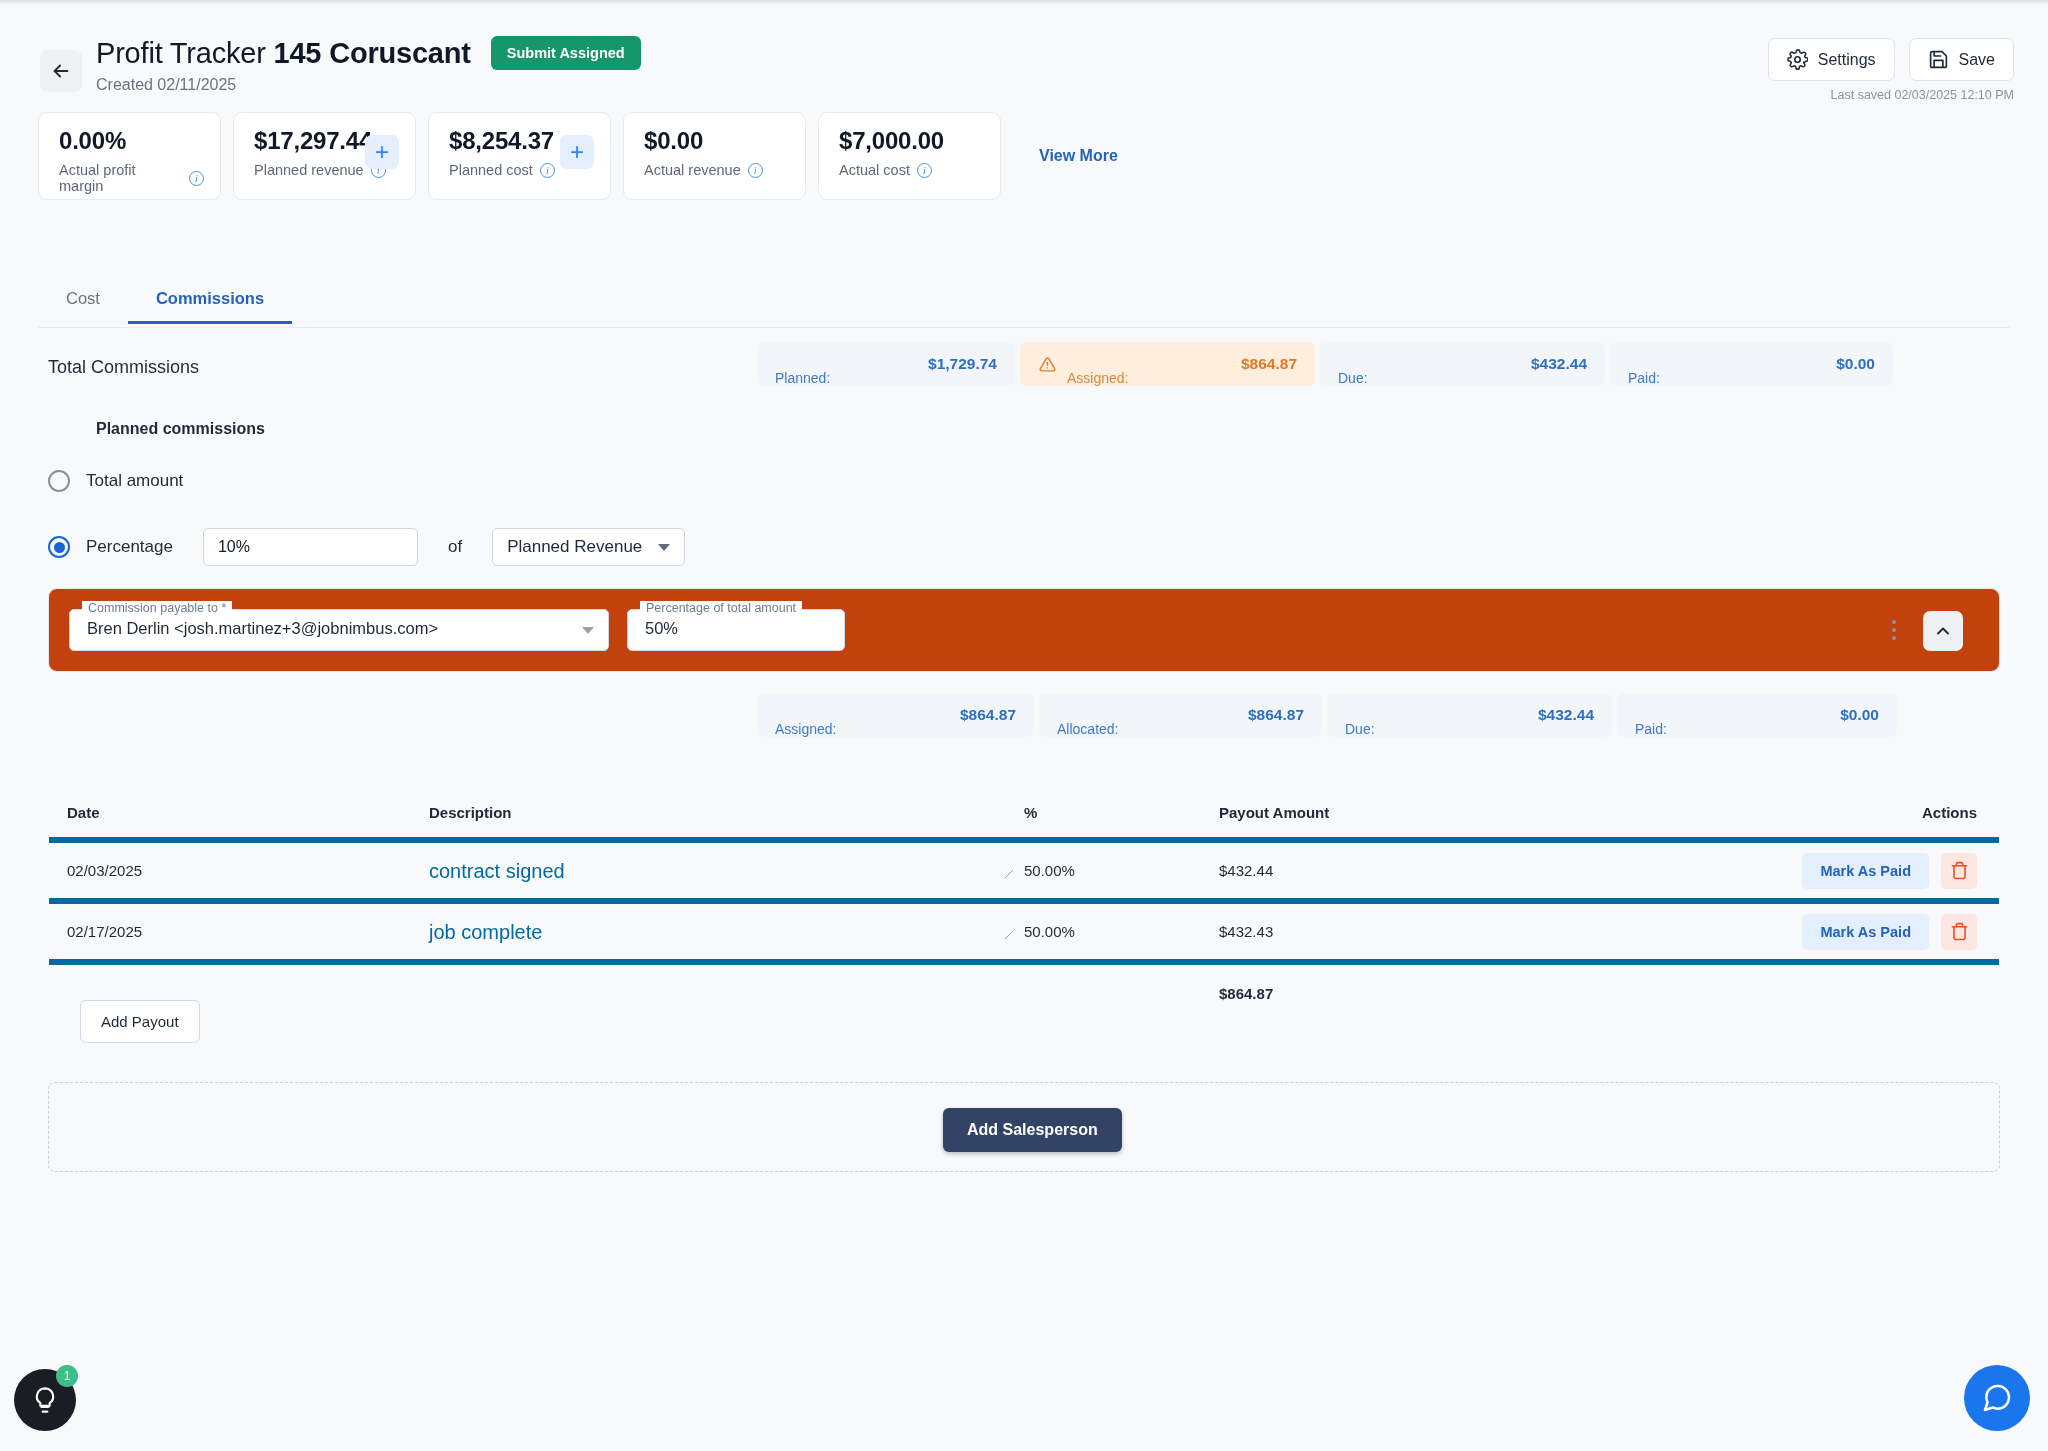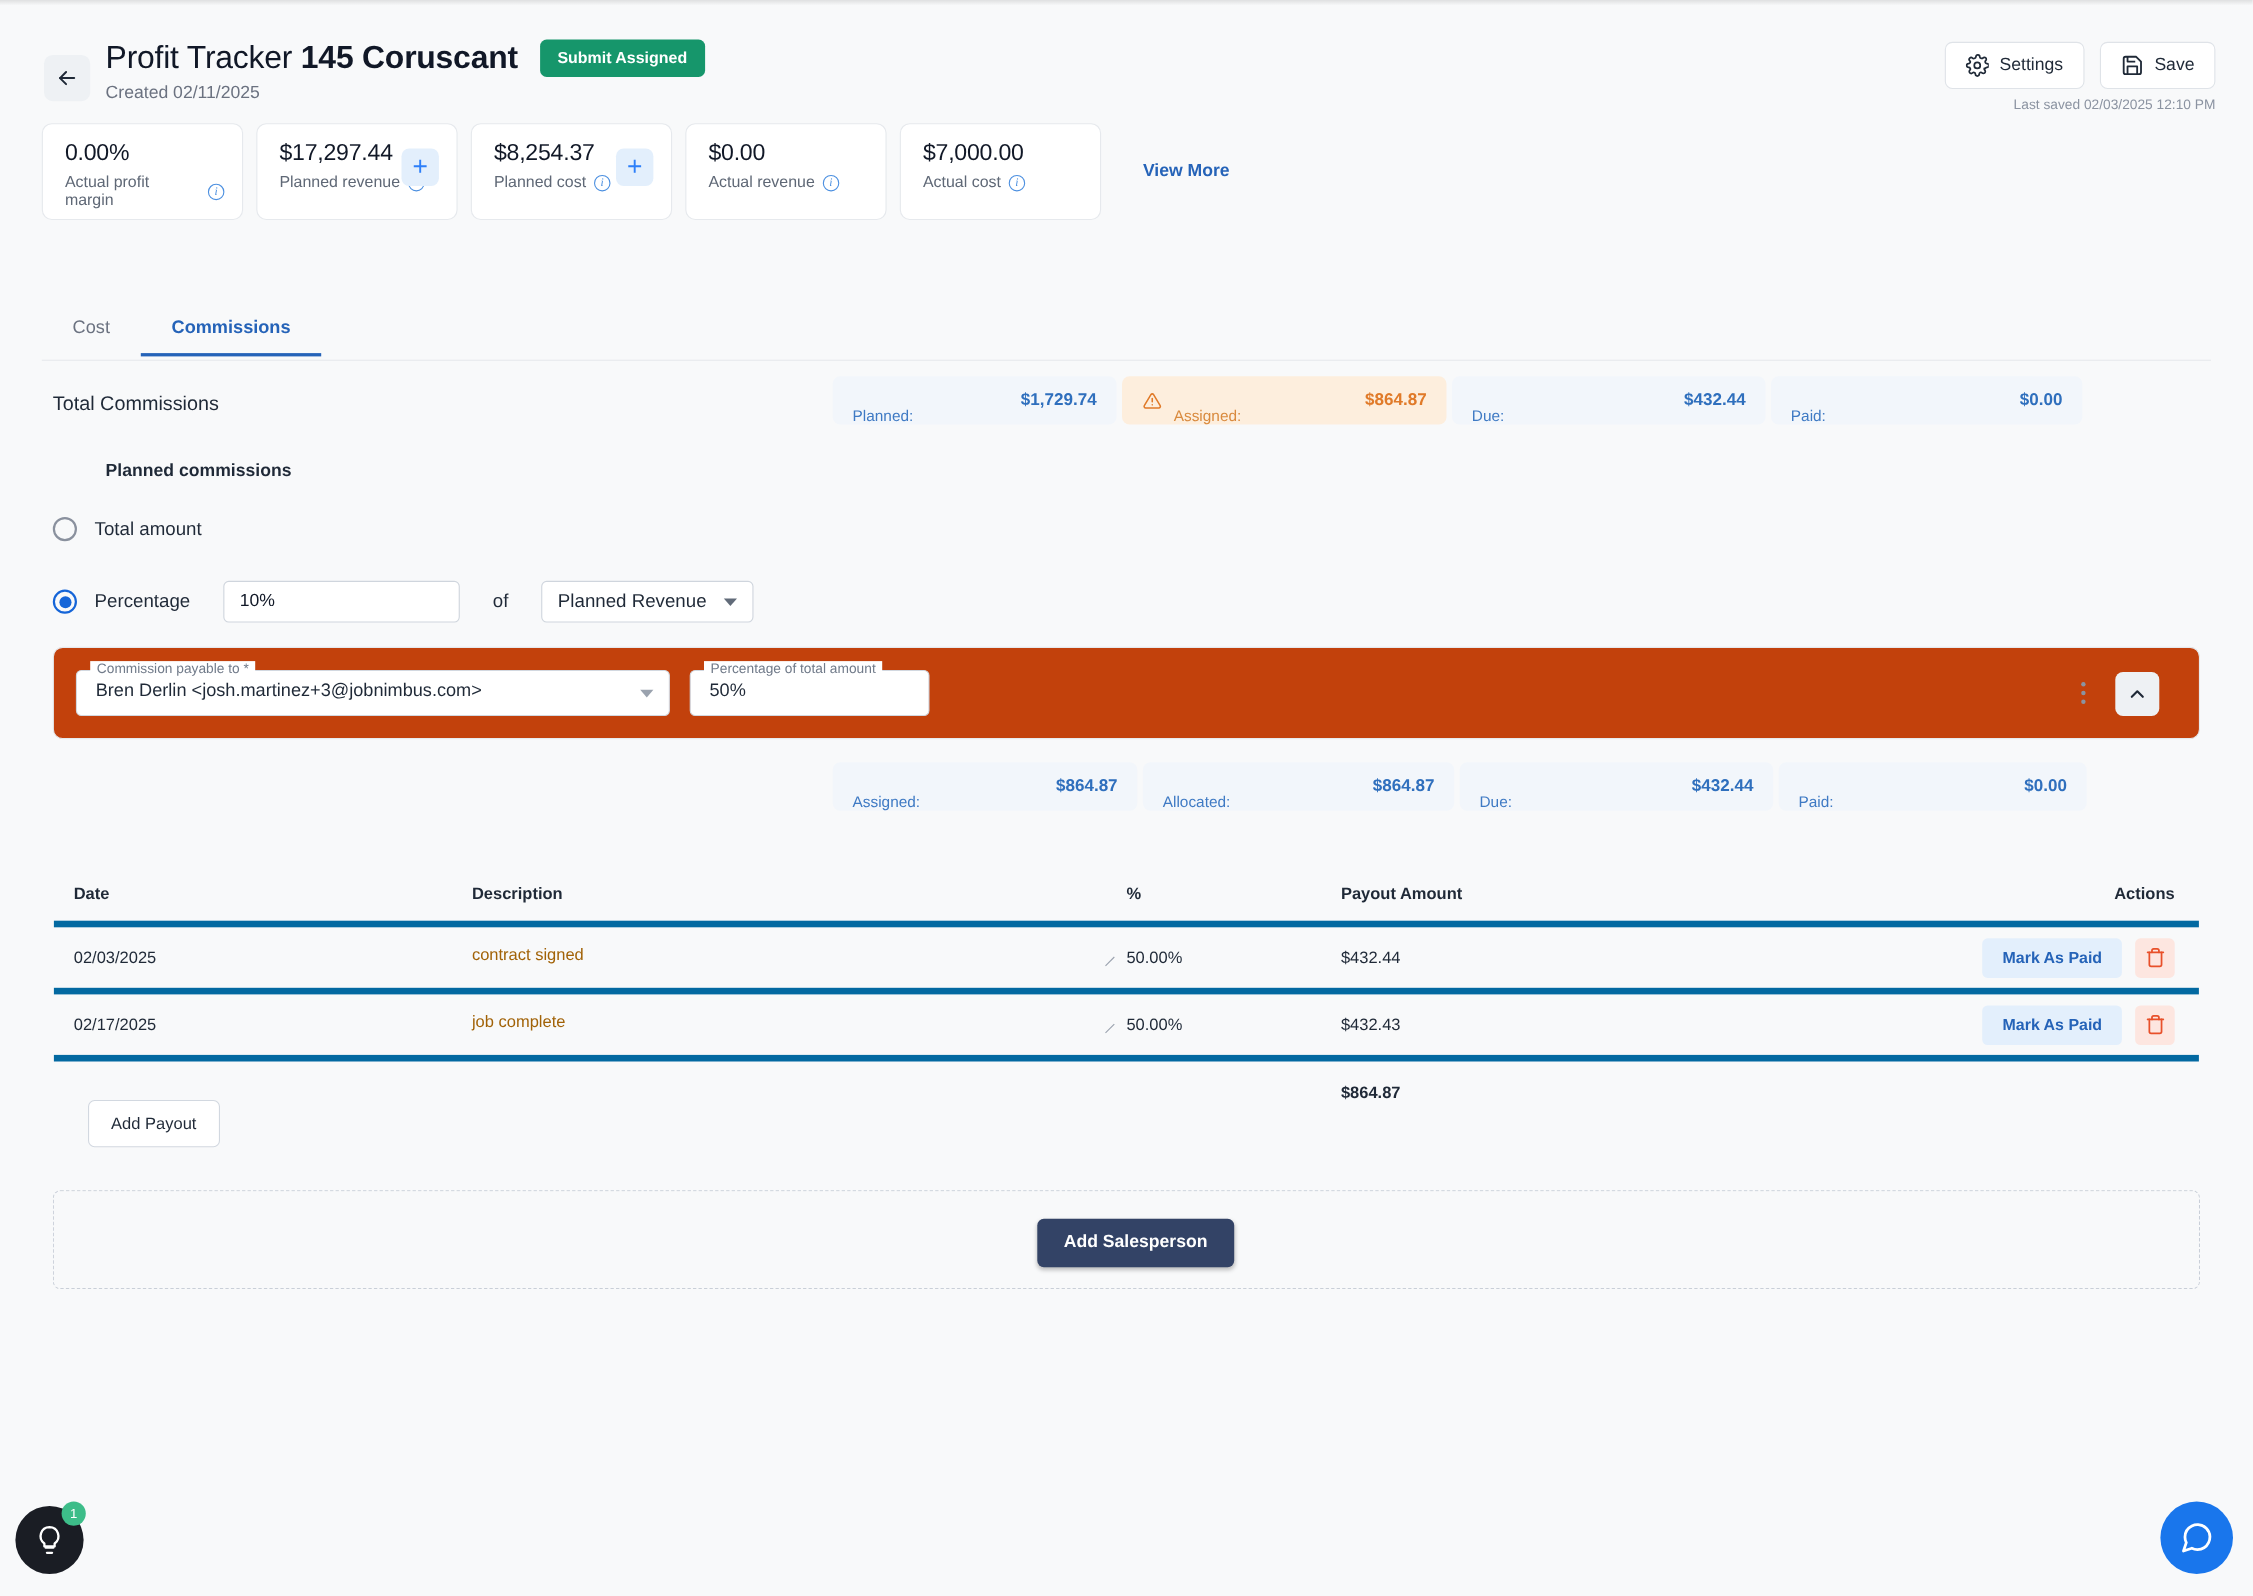--- a/index.html
+++ b/index.html
@@ -30,21 +30,21 @@
   .header-actions { position:absolute; right:34px; top:38px; display:flex; gap:14px; }
   .hdr-btn { display:flex; align-items:center; gap:10px; background:#fff; border:1px solid #dfe3e8;
       border-radius:7px; padding:10px 18px; font-size:16px; color:#1f2937; cursor:pointer; font-family:inherit;}
   .hdr-btn svg { width:21px; height:21px; }
   .last-saved { position:absolute; right:34px; top:88px; font-size:12.5px; color:#8b93a1; }
 
   
   .kpis { position:absolute; left:38px; top:112px; display:flex; align-items:center; gap:12px; }
   .kpi { width:183px; height:88px; background:#fff; border:1px solid #e6e9ed; border-radius:9px;
       padding:14px 16px 0 20px; position:relative; }
-  .kpi-val { font-size:21px; color:#111827; font-weight:400; letter-spacing:-0.2px; }
+  .kpi-val { font-size:24px; color:#111827; font-weight:700; letter-spacing:-0.2px; }
   .kpi-lbl { margin-top:7px; font-size:14.5px; color:#5f6876; display:flex; align-items:center; gap:7px; }
   .kpi-plus { position:absolute; right:16px; top:22px; width:34px; height:34px; border-radius:7px;
       background:#e3effc; display:flex; align-items:center; justify-content:center; cursor:pointer;
       color:#2d7ff9; font-size:24px; line-height:1; font-weight:300; }
   .info-i { width:15px; height:15px; border:1.3px solid #4b8fe0; border-radius:50%; color:#4b8fe0;
       font-size:10.5px; line-height:13px; text-align:center; font-style:italic; font-family:"Liberation Serif",serif; flex:none;}
   .view-more { margin-left:26px; font-size:16px; color:#2563b8; font-weight:600; cursor:pointer; }
 
   
   .tabs { position:absolute; left:38px; top:275px; display:flex; gap:0; }
@@ -104,21 +104,21 @@
   .tr { display:flex; align-items:center; border-bottom:6px solid #0369a1; position:relative; }
   .th-row { height:56px; }
   .th { font-size:15px; font-weight:700; color:#1f2937; }
   .td { font-size:15px; color:#1f2937; }
   .c-date { width:380px; padding-left:18px; }
   .c-desc { width:595px; position:relative; }
   .c-pct  { width:195px; }
   .c-amt  { width:480px; }
   .c-act  { flex:1; display:flex; justify-content:flex-end; align-items:center; gap:12px; padding-right:22px;}
   .body-row { height:61px; }
-  .desc-box { position:absolute; left:0; top:-11px; font-size:15px; color:#a16207; }
+  .desc-box { position:absolute; left:0; top:-11px; font-size:20px; color:#0369a1; }
   .resize-h { position:absolute; right:10px; bottom:-8px; width:10px; height:10px; }
   .mark-paid { background:#e3effc; color:#2563b8; border:none; border-radius:5px; font-size:14.5px;
       font-weight:700; padding:10px 18px; cursor:pointer; font-family:inherit; }
   .del-btn { width:36px; height:36px; border-radius:5px; background:#fde6e0; display:flex;
       align-items:center; justify-content:center; cursor:pointer; }
   .total-row { height:56px; border-bottom:none; }
   .add-payout-wrap { position:absolute; left:80px; top:1000px; }
   .add-payout { background:#fff; border:1px solid #d2d8e0; border-radius:6px; font-size:15px;
       color:#1f2937; padding:12px 20px; cursor:pointer; font-family:inherit; }
 

